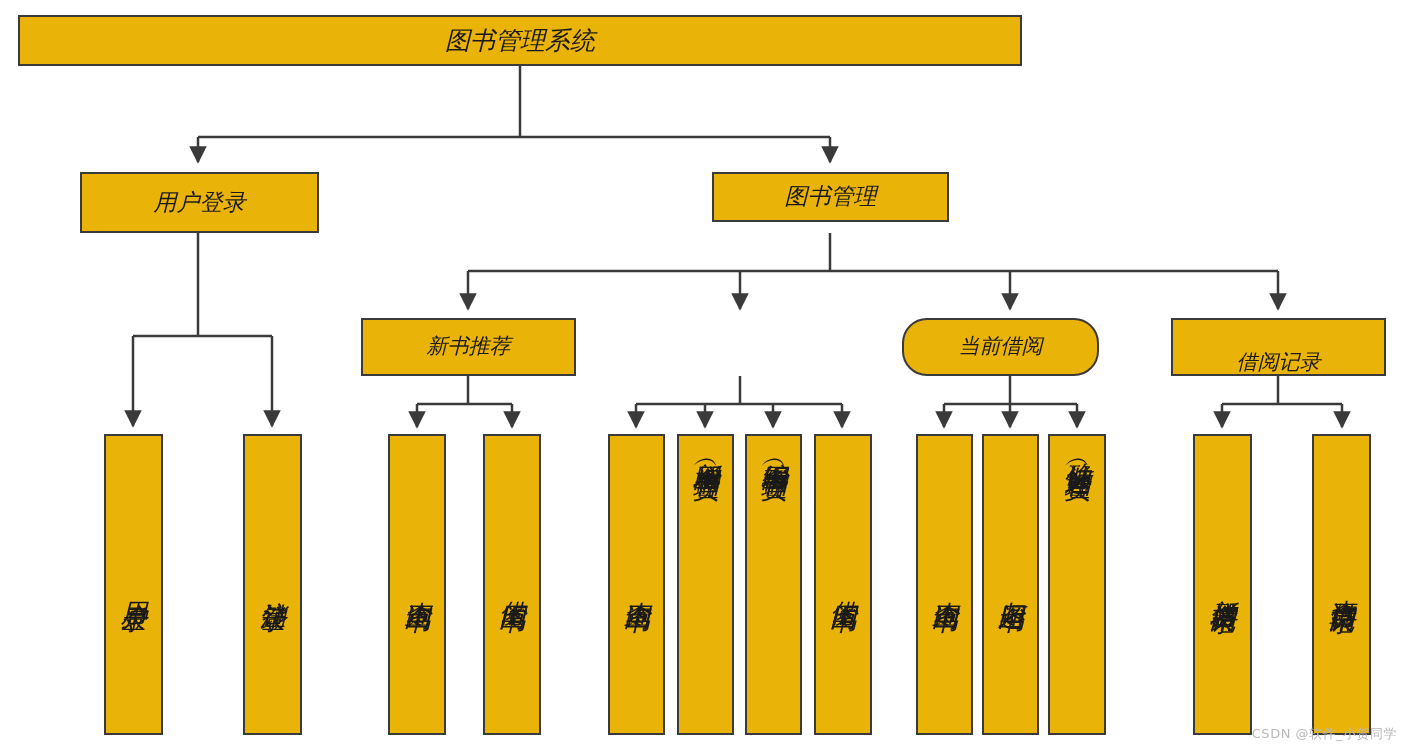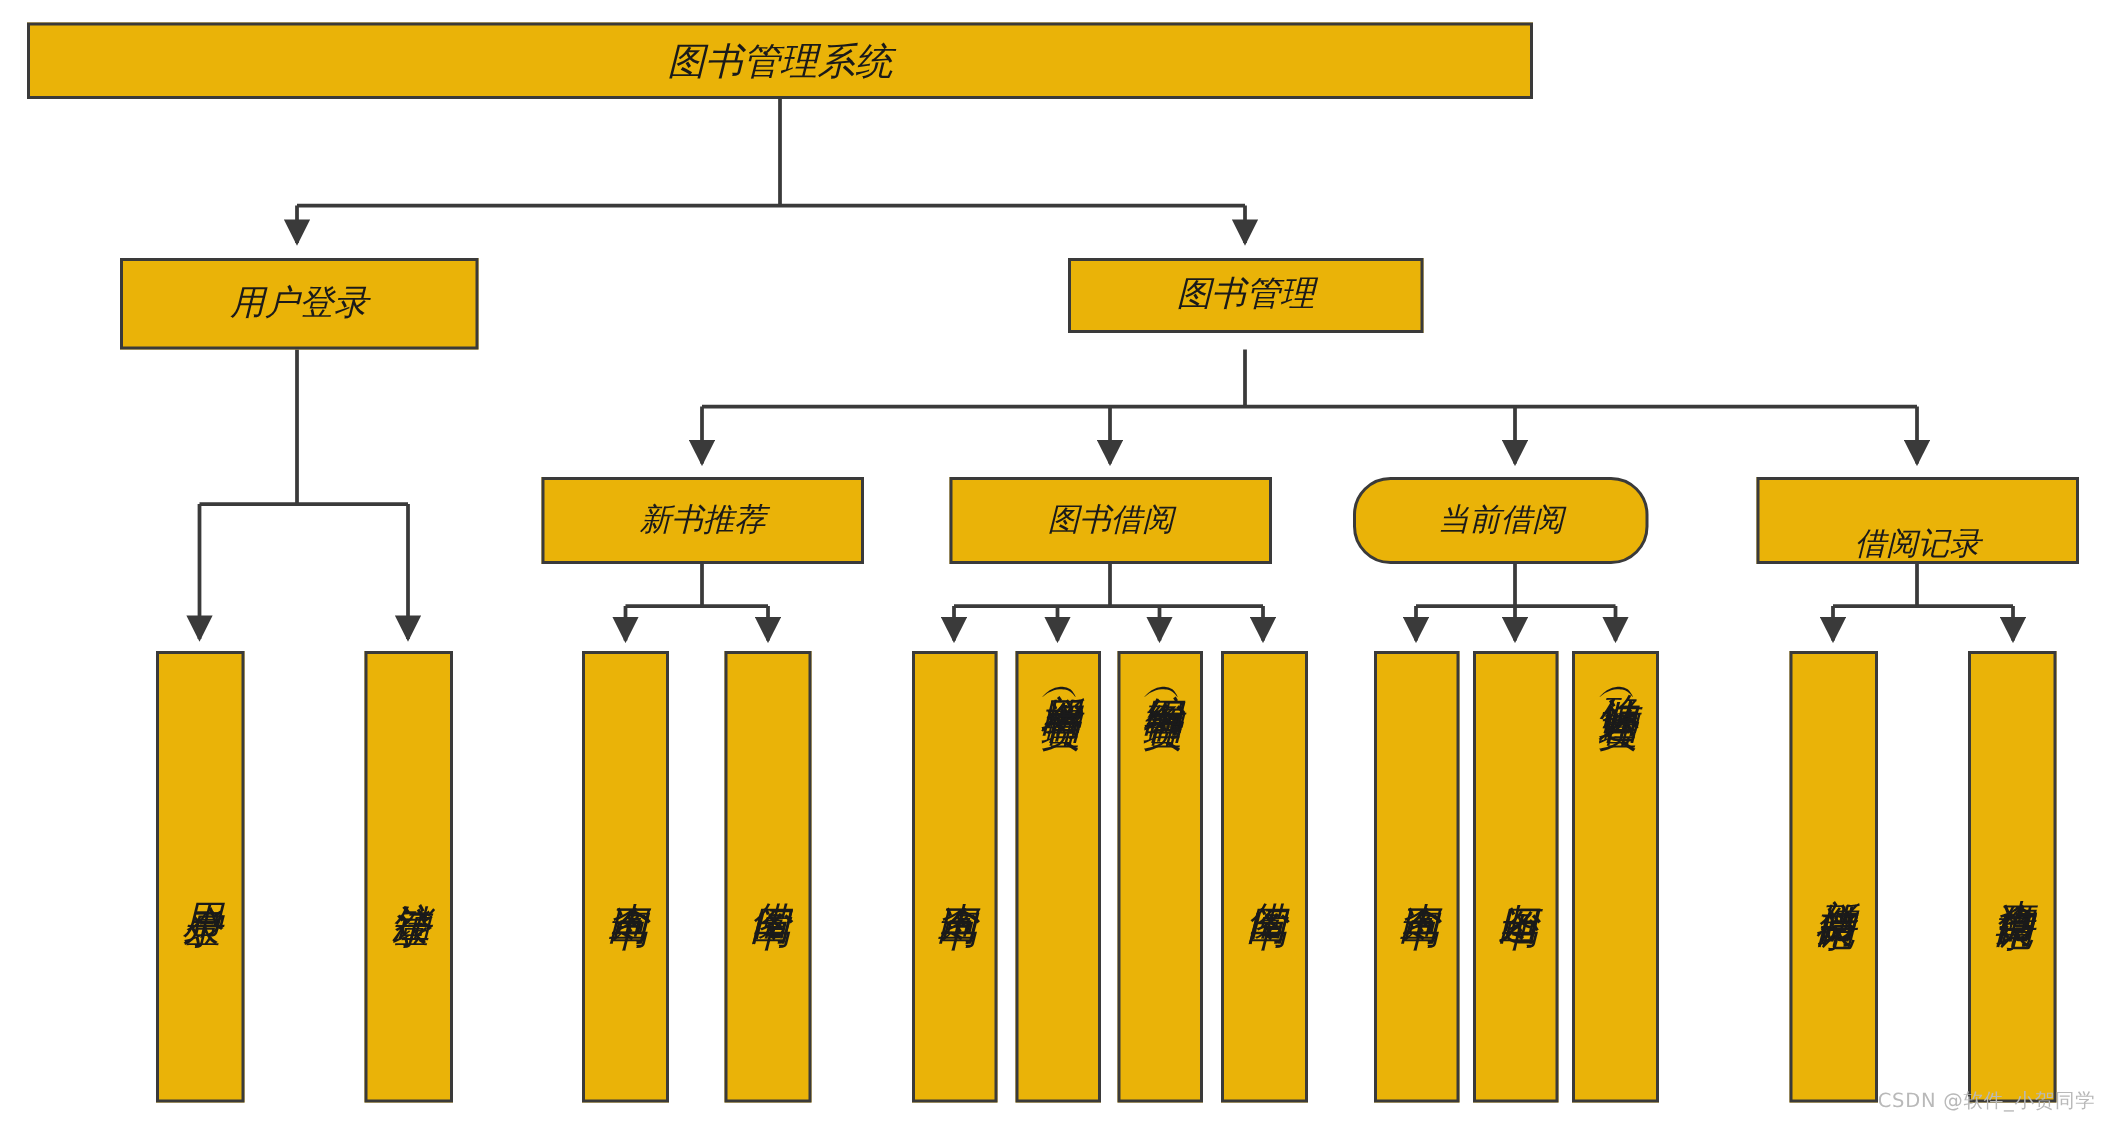--- a/index.html
+++ b/index.html
@@ -145,23 +145,20 @@
   <div class="node level1" style="left:80px; top:172px; width:239px; height:61px;">
     <span class="node-label-h">用户登录</span>
   </div>
   <div class="node level1" style="left:712px; top:172px; width:237px; height:50px;">
     <span class="node-label-h">图书管理</span>
   </div>
 
   <div class="node level2" style="left:361px; top:318px; width:215px; height:58px;">
     <span class="node-label-h">新书推荐</span>
   </div>
-  <div class="node level2" style="left:633px; top:318px; width:215px; height:58px;">
-    <span class="node-label-h">图书借阅</span>
-  </div>
   <div class="node level2" style="left:902px; top:318px; width:197px; height:58px;border-radius:25px;">
     <span class="node-label-h">当前借阅</span>
   </div>
   <div class="node level2" style="left:1171px; top:318px; width:215px; height:58px;align-items:flex-end;">
     <span class="node-label-h">借阅记录</span>
   </div>
 
   <div class="node leaf" style="left:104px; top:434px; width:59px; height:301px;">
     <span class="node-label-v" style="font-size:26px;">用户登录</span>
   </div>

